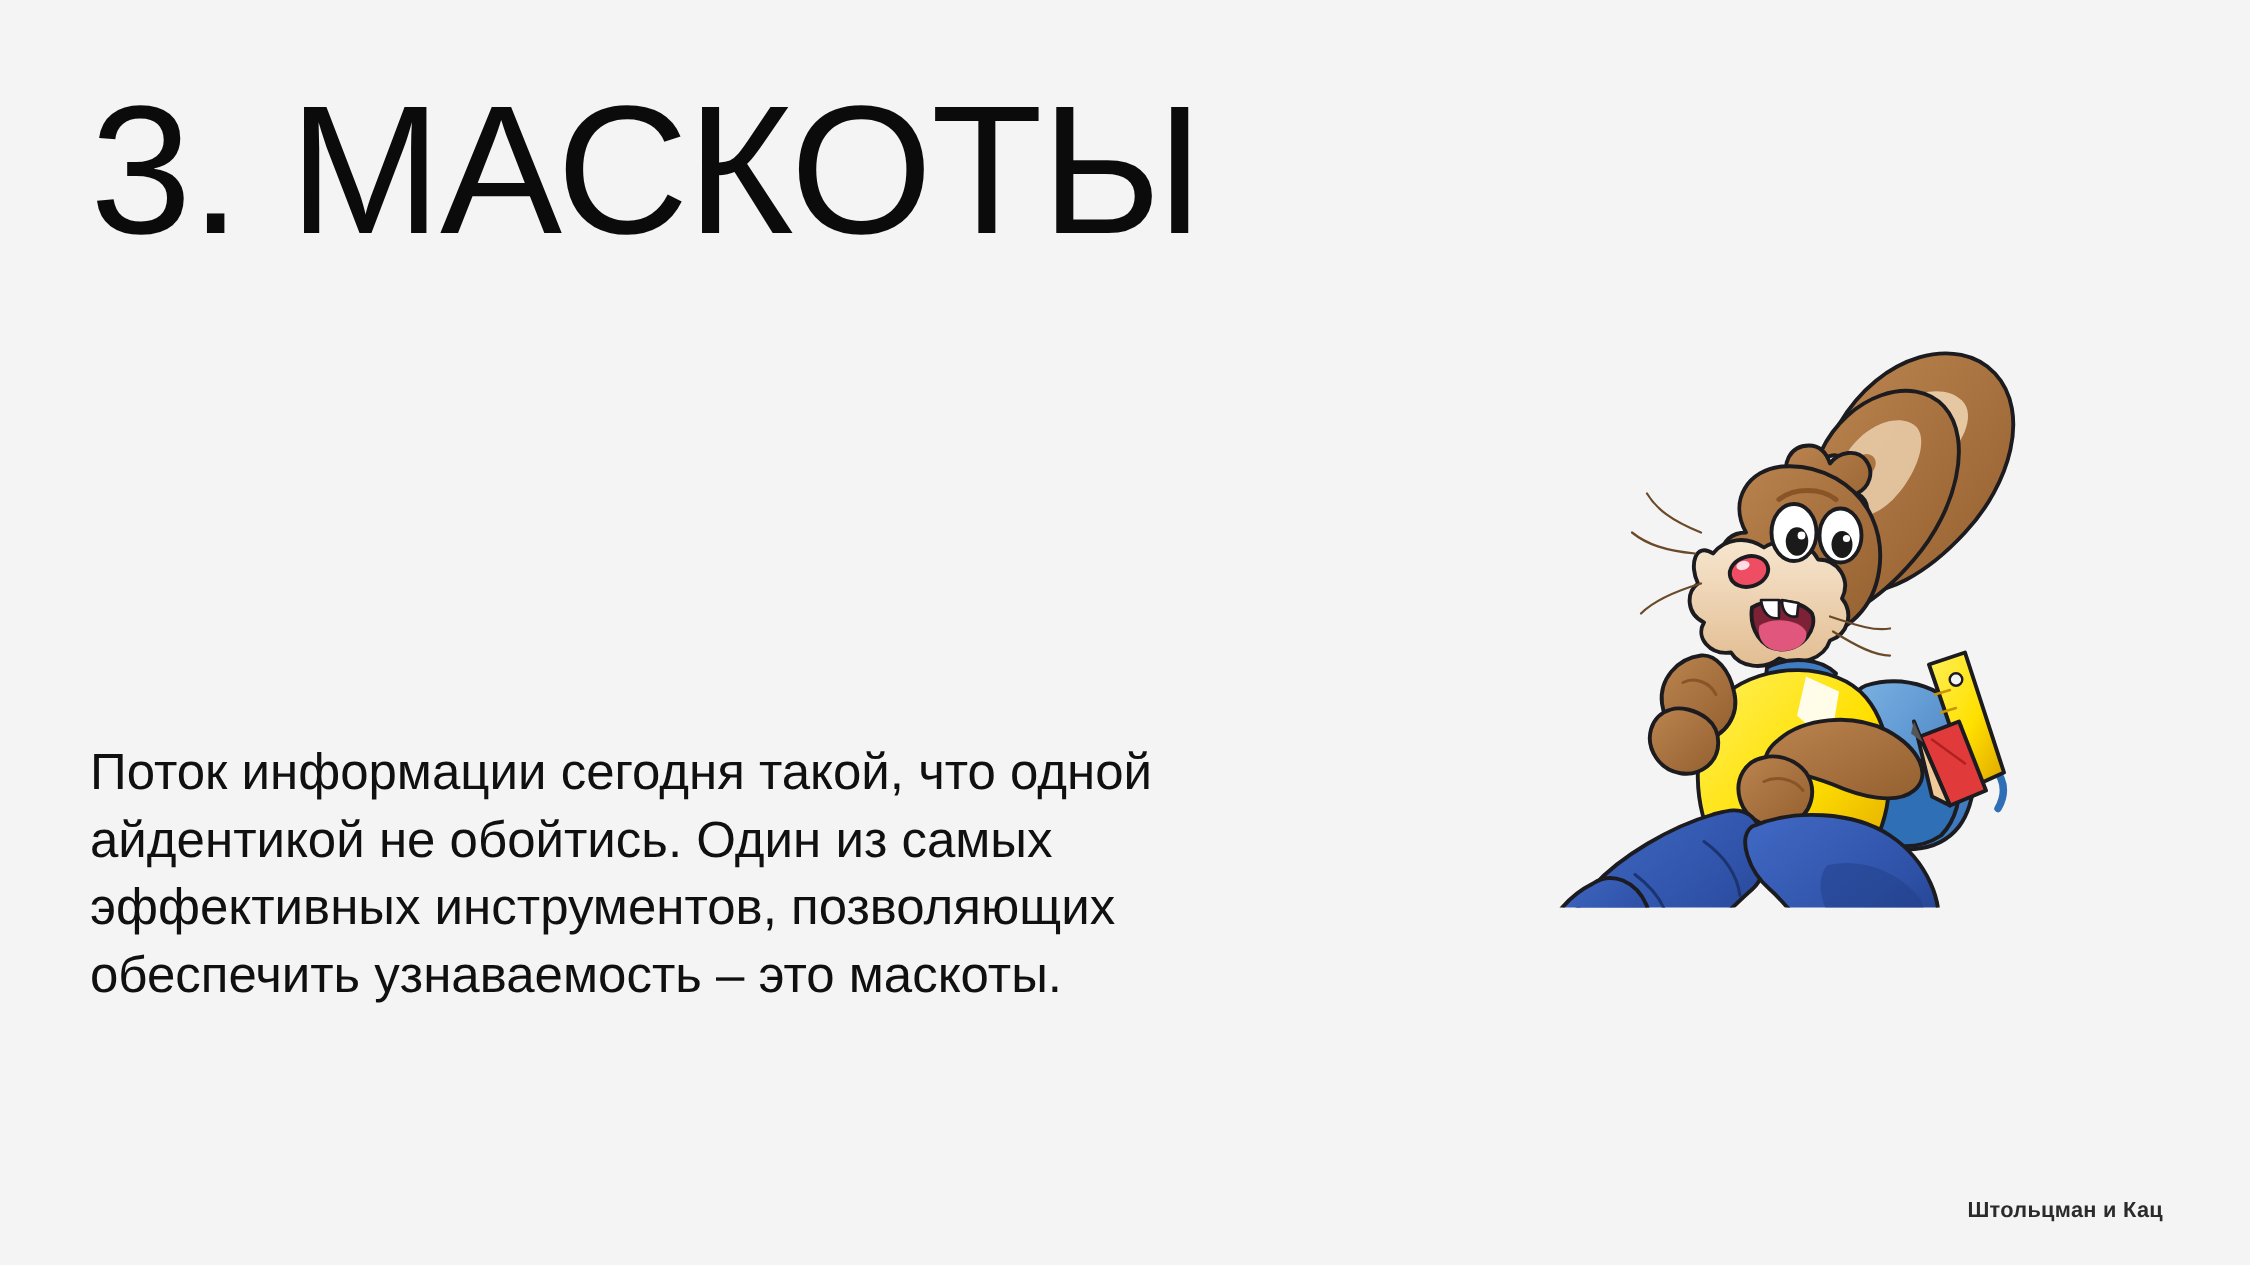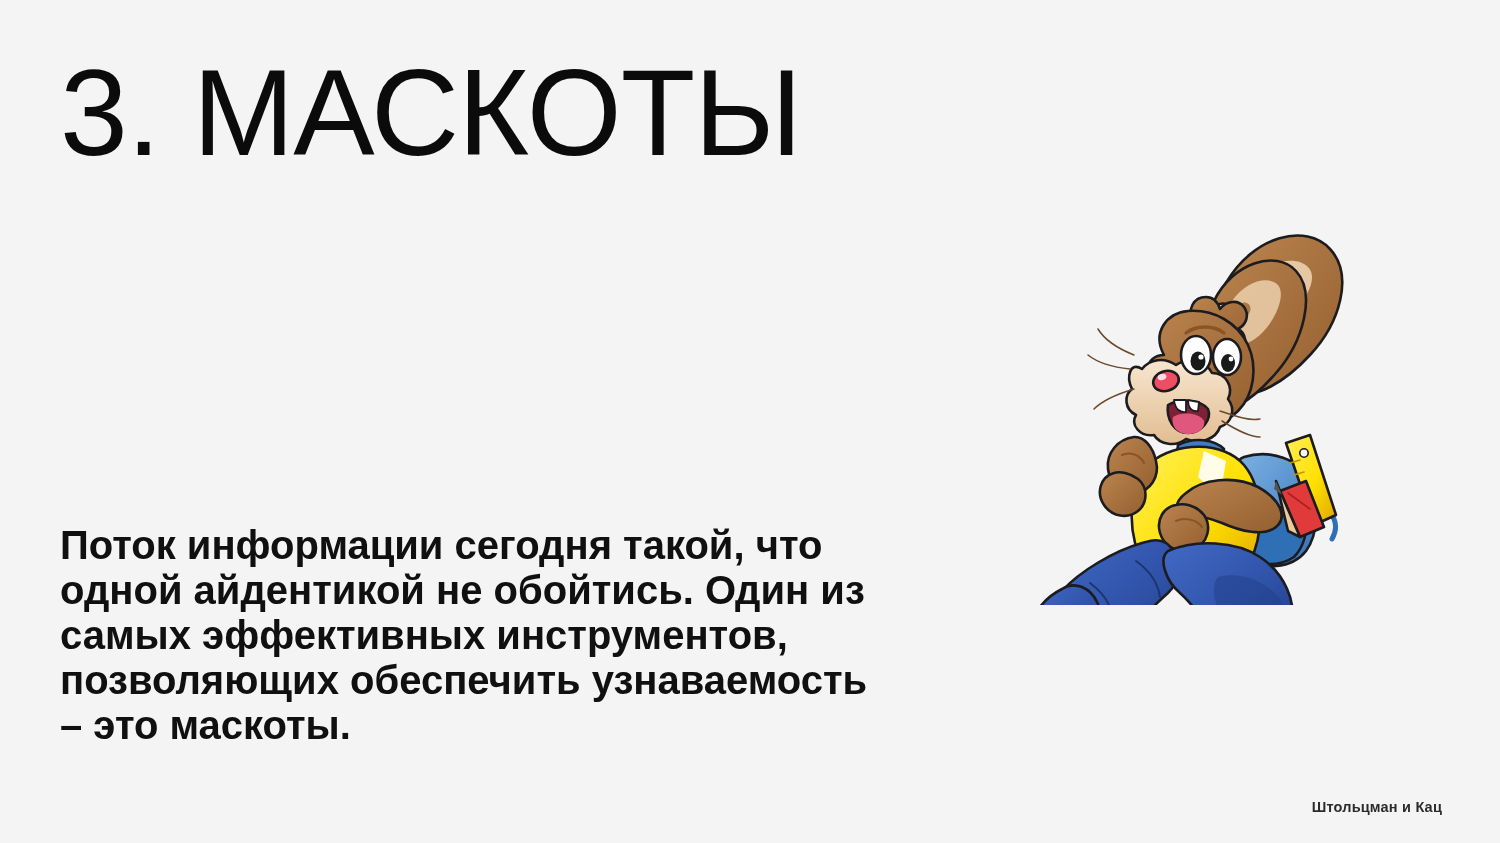--- a/index.html
+++ b/index.html
@@ -30,24 +30,24 @@
     font-size: 122px;
     font-weight: 300;
     letter-spacing: -1px;
     color: #0b0b0b;
     line-height: 1.0;
     white-space: nowrap;
   }
   .slide-body {
     position: absolute;
     left: 60px;
-    top: 523px;
+    top: 493px;
     width: 820px;
-    font-size: 40px;
-    font-weight: 700;
+    font-size: 34px;
+    font-weight: 400;
     line-height: 45px;
     color: #101010;
   }
   .slide-footer {
     position: absolute;
     right: 58px;
     bottom: 28px;
     font-size: 14.5px;
     font-weight: 700;
     color: #2b2b2b;

